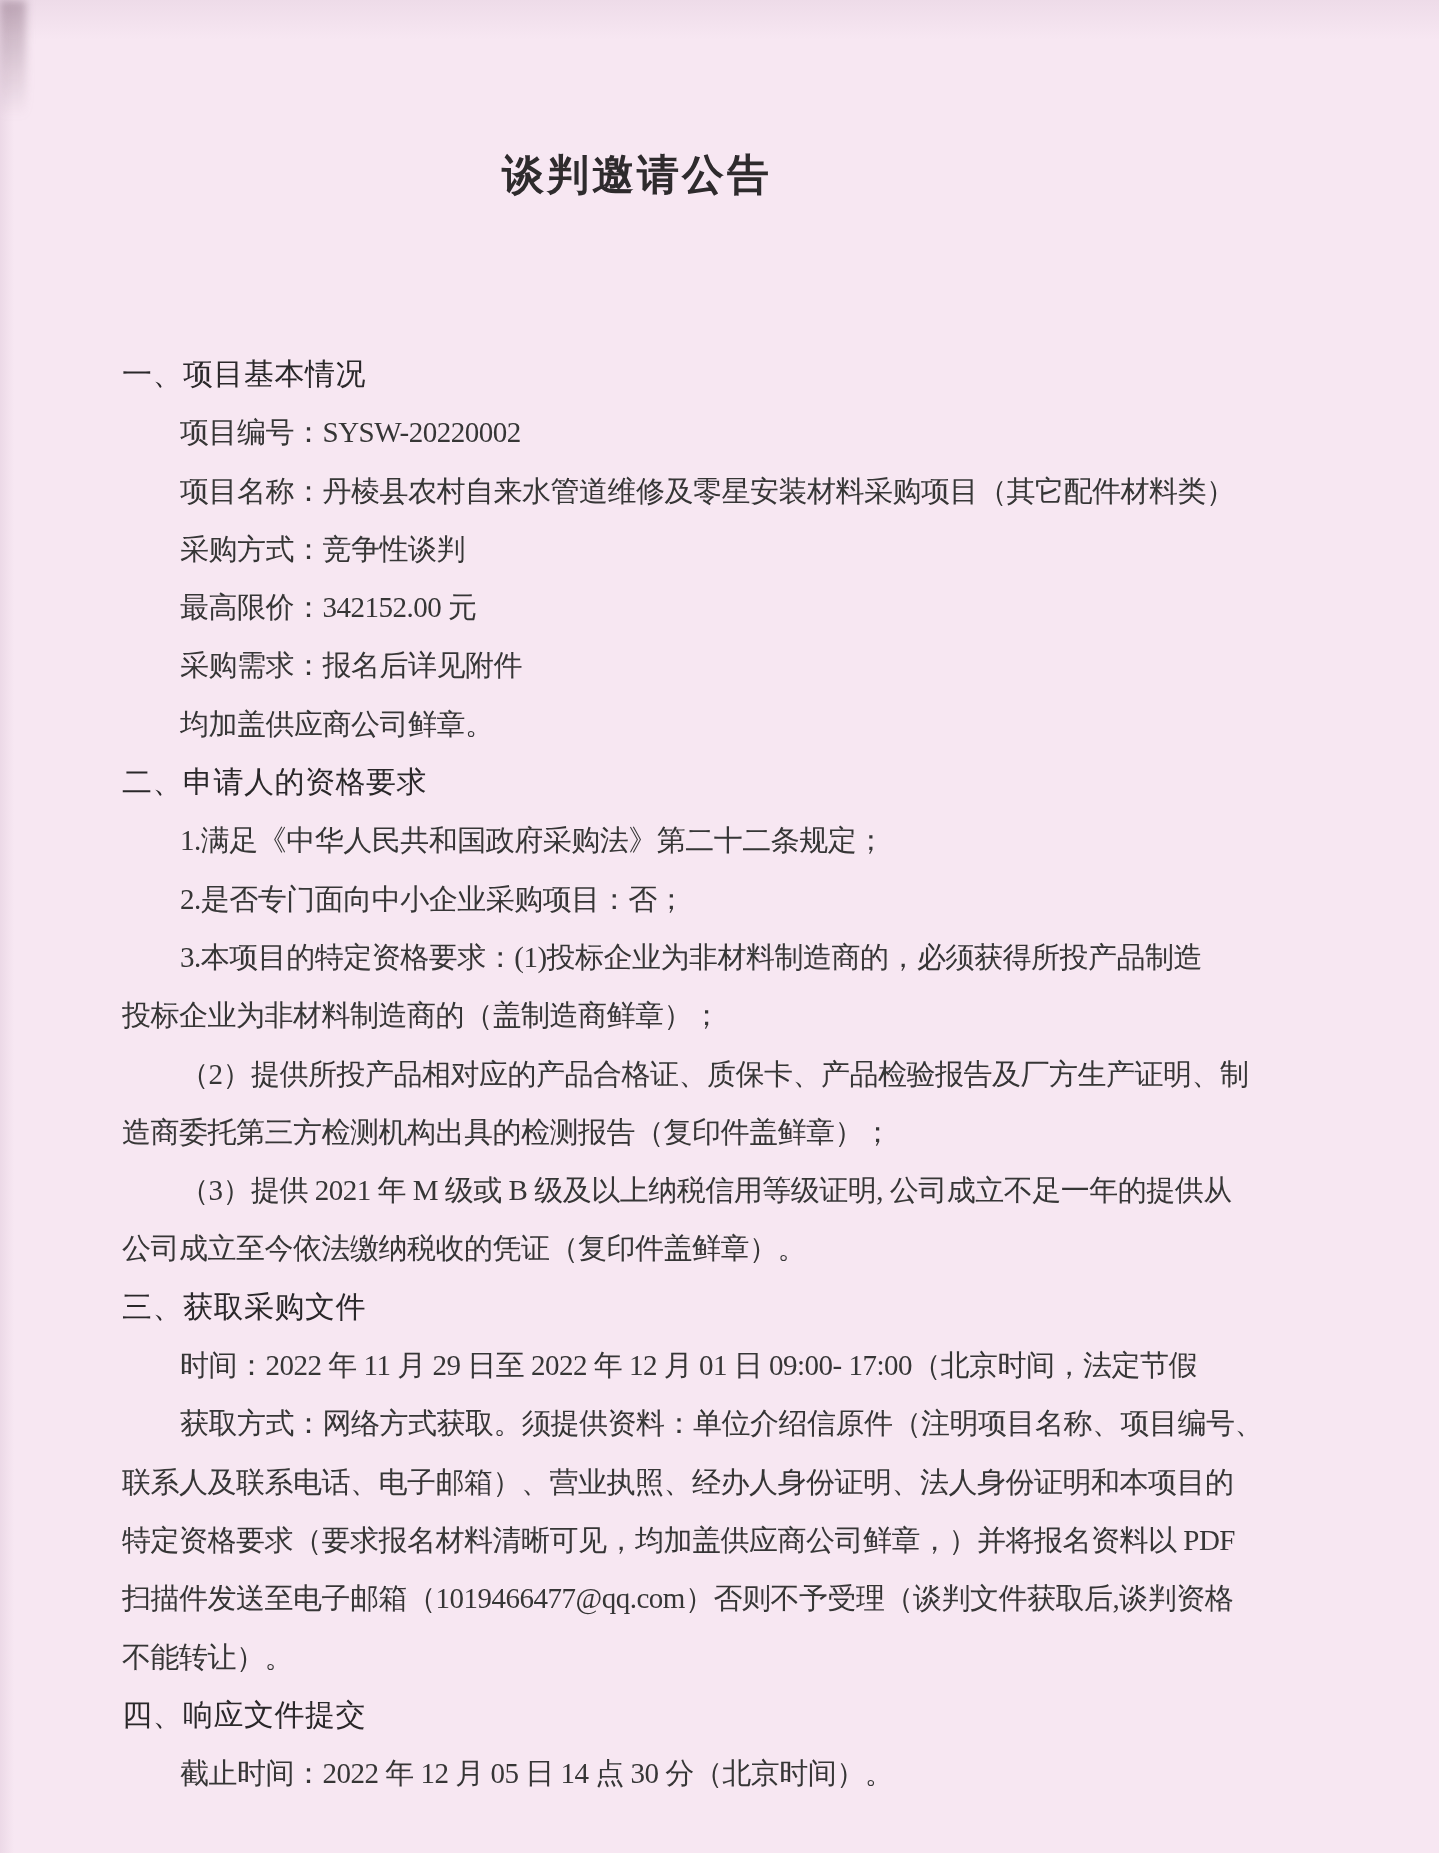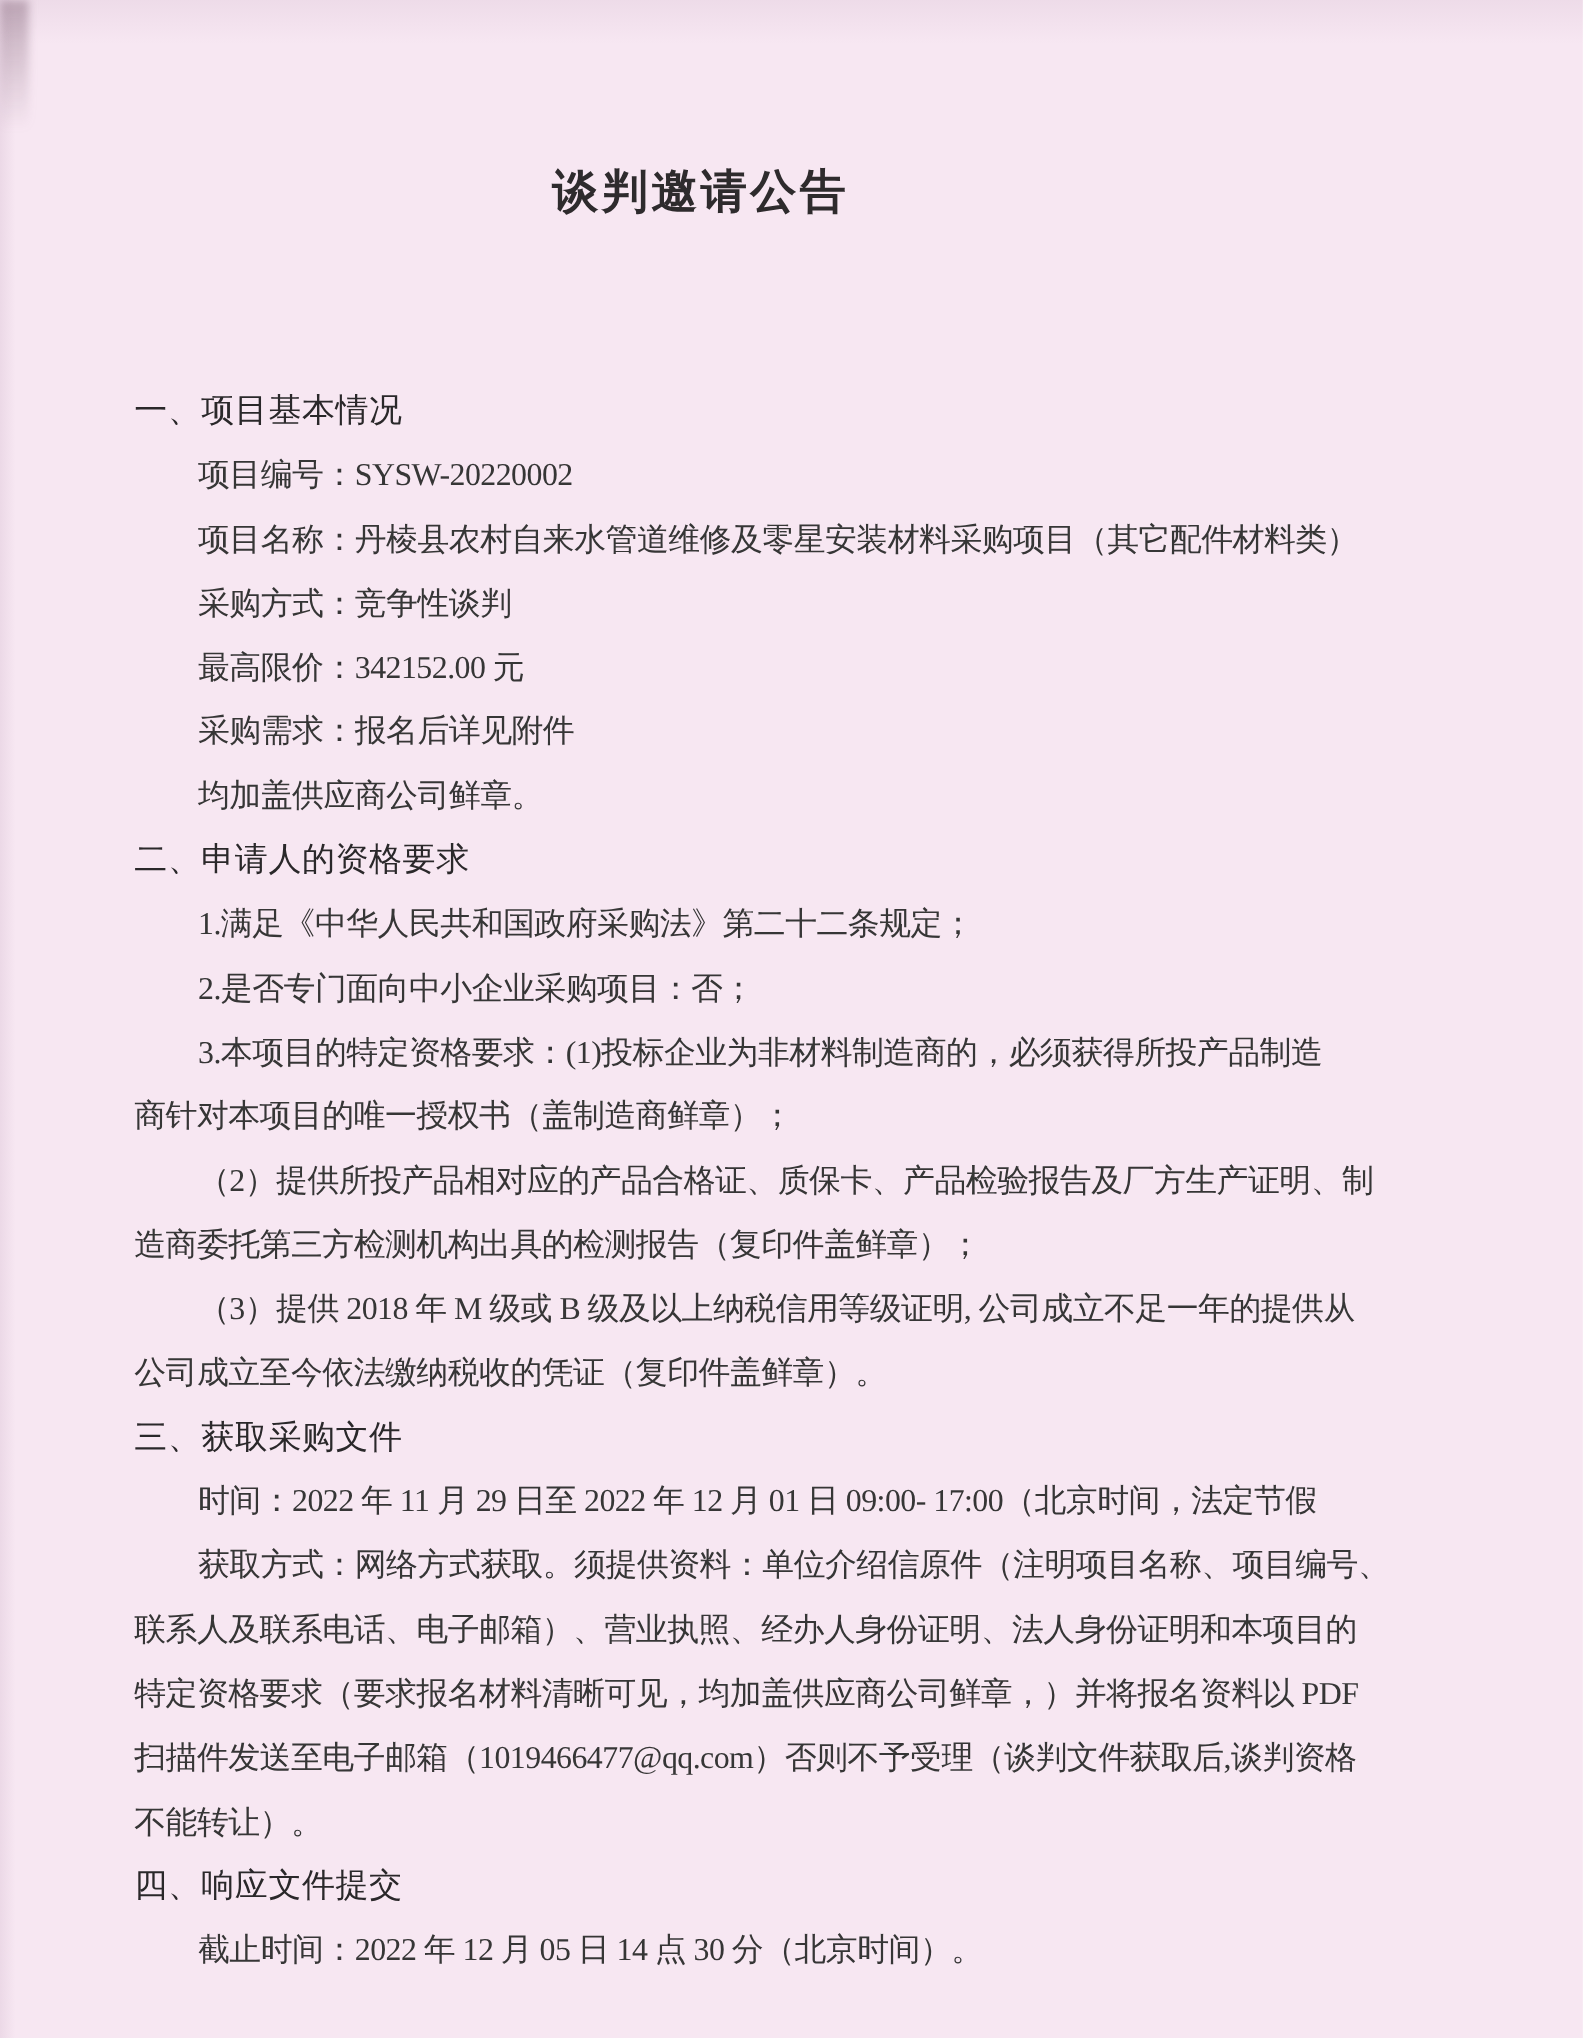--- a/index.html
+++ b/index.html
@@ -75,24 +75,24 @@
       <div class="line indent">项目编号：SYSW-20220002</div>
       <div class="line indent">项目名称：丹棱县农村自来水管道维修及零星安装材料采购项目（其它配件材料类）</div>
       <div class="line indent">采购方式：竞争性谈判</div>
       <div class="line indent">最高限价：342152.00 元</div>
       <div class="line indent">采购需求：报名后详见附件</div>
       <div class="line indent">均加盖供应商公司鲜章。</div>
       <div class="line heading">二、申请人的资格要求</div>
       <div class="line indent">1.满足《中华人民共和国政府采购法》第二十二条规定；</div>
       <div class="line indent">2.是否专门面向中小企业采购项目：否；</div>
       <div class="line indent">3.本项目的特定资格要求：(1)投标企业为非材料制造商的，必须获得所投产品制造</div>
-      <div class="line">商针对本项目的唯一授权书（盖制造商鲜章）；</div>
+      <div class="line">投标企业为非材料制造商的（盖制造商鲜章）；</div>
       <div class="line indent">（2）提供所投产品相对应的产品合格证、质保卡、产品检验报告及厂方生产证明、制</div>
       <div class="line">造商委托第三方检测机构出具的检测报告（复印件盖鲜章）；</div>
-      <div class="line indent">（3）提供 2018 年 M 级或 B 级及以上纳税信用等级证明, 公司成立不足一年的提供从</div>
+      <div class="line indent">（3）提供 2021 年 M 级或 B 级及以上纳税信用等级证明, 公司成立不足一年的提供从</div>
       <div class="line">公司成立至今依法缴纳税收的凭证（复印件盖鲜章）。</div>
       <div class="line heading">三、获取采购文件</div>
       <div class="line indent">时间：2022 年 11 月 29 日至 2022 年 12 月 01 日 09:00- 17:00（北京时间，法定节假</div>
       <div class="line indent">获取方式：网络方式获取。须提供资料：单位介绍信原件（注明项目名称、项目编号、</div>
       <div class="line">联系人及联系电话、电子邮箱）、营业执照、经办人身份证明、法人身份证明和本项目的</div>
       <div class="line">特定资格要求（要求报名材料清晰可见，均加盖供应商公司鲜章，）并将报名资料以 PDF</div>
       <div class="line">扫描件发送至电子邮箱（1019466477@qq.com）否则不予受理（谈判文件获取后,谈判资格</div>
       <div class="line">不能转让）。</div>
       <div class="line heading">四、响应文件提交</div>
       <div class="line indent">截止时间：2022 年 12 月 05 日 14 点 30 分（北京时间）。</div>

